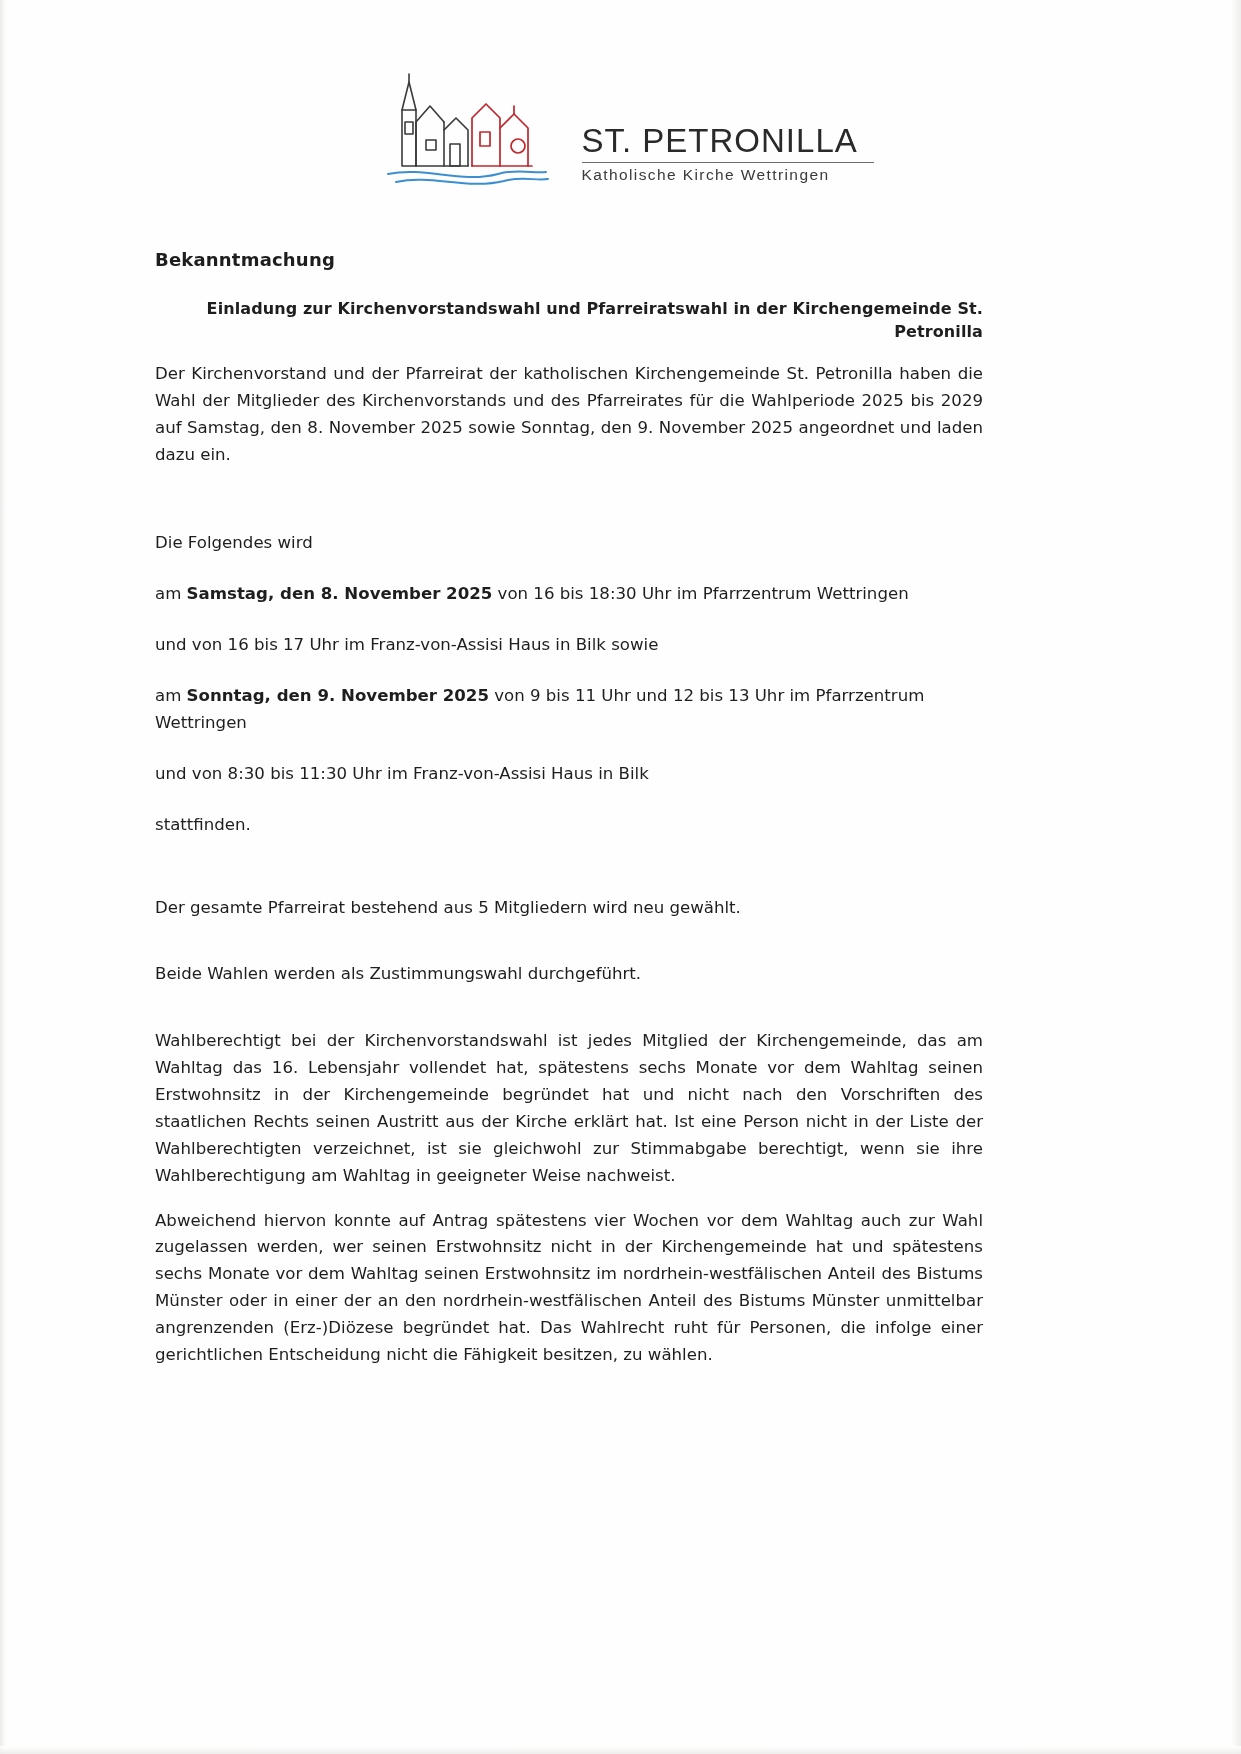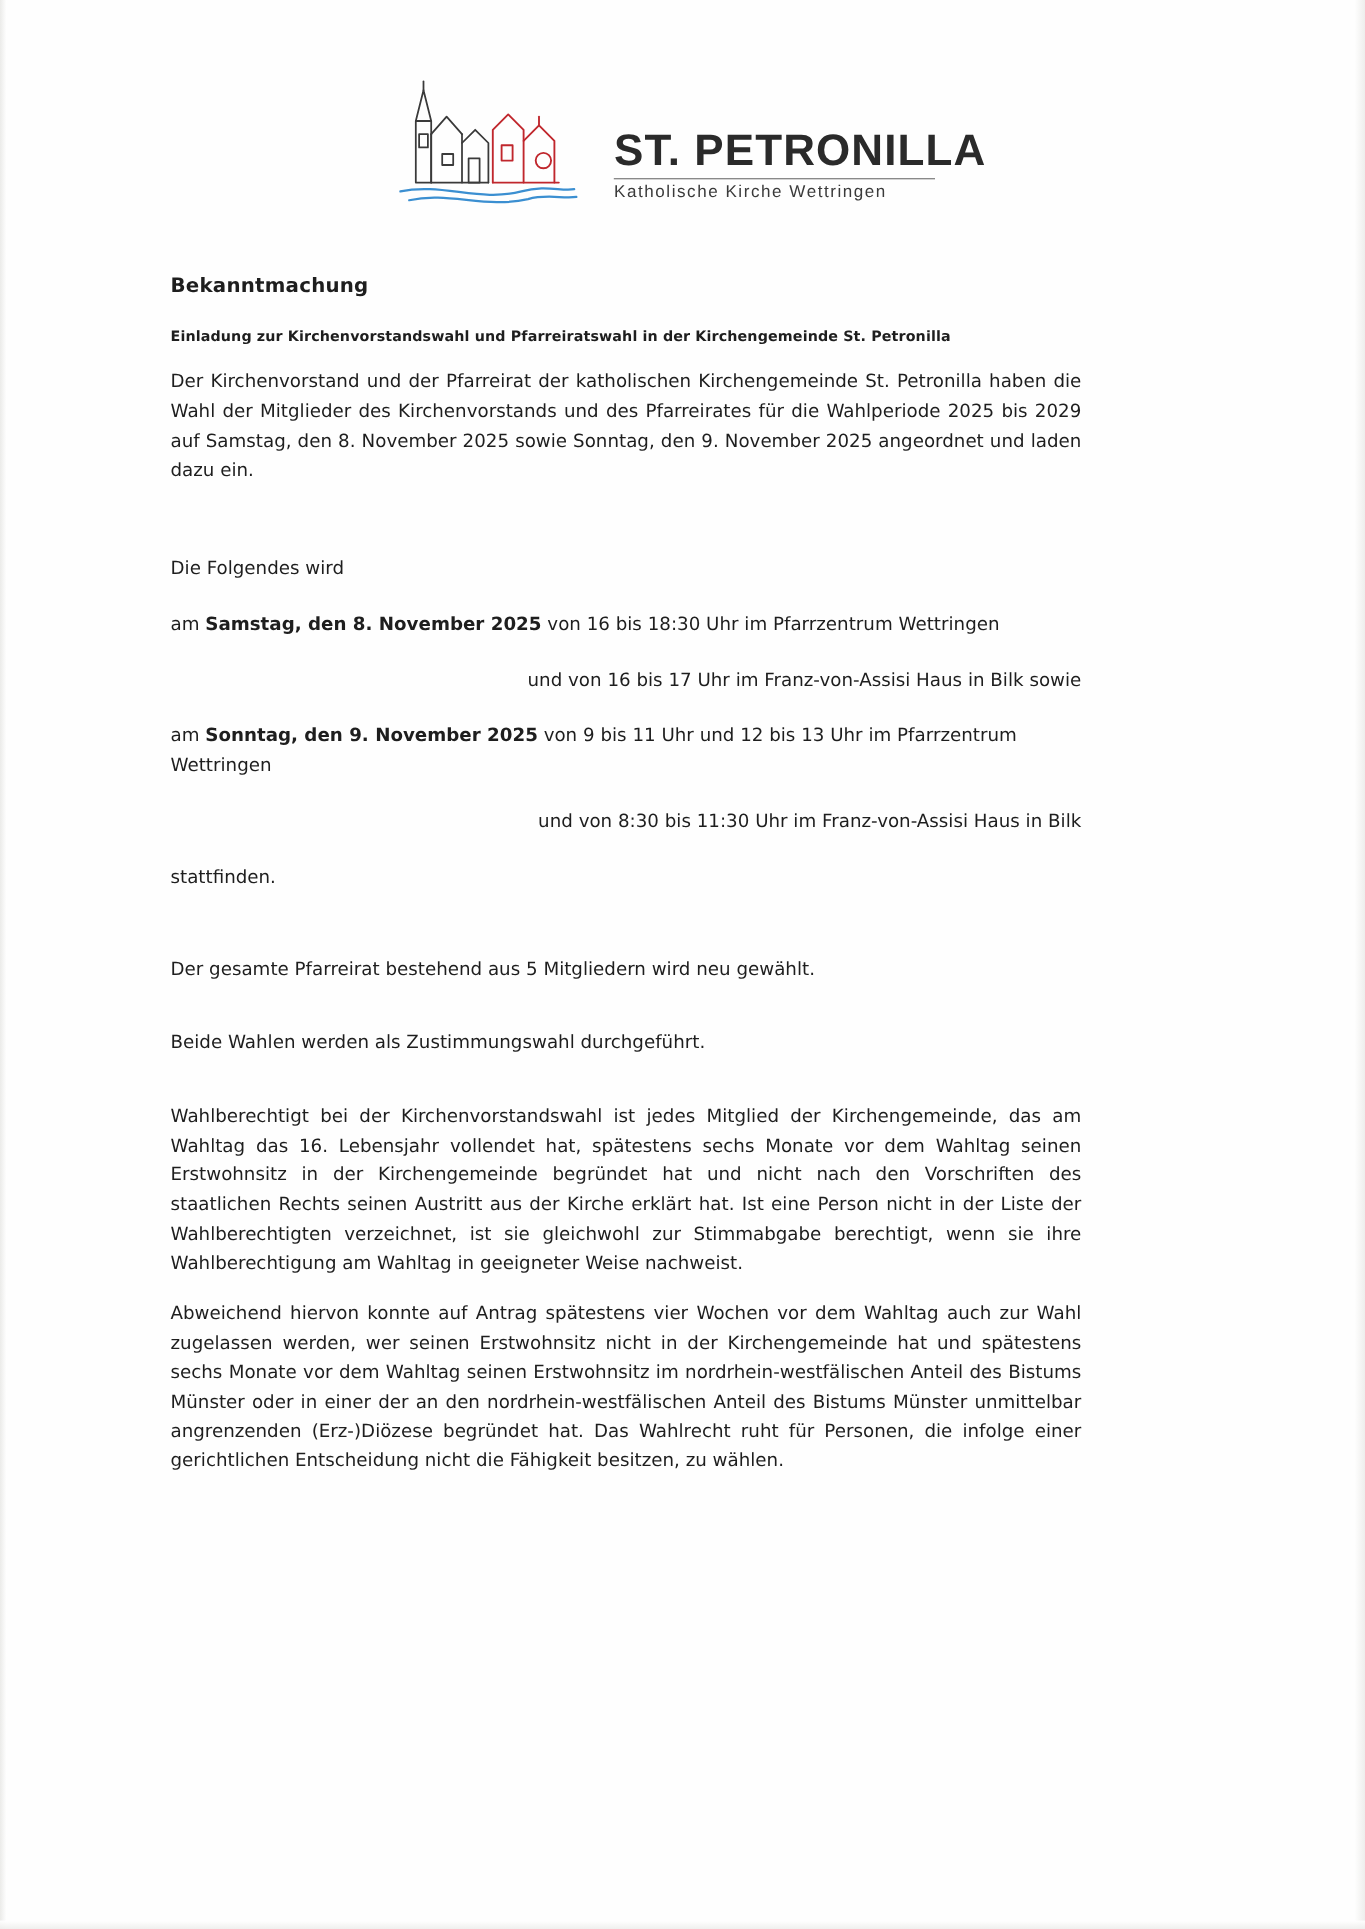--- a/index.html
+++ b/index.html
@@ -63,25 +63,25 @@
   .logo-mark {
     width: 200px;
     height: 120px;
     flex: none;
   }
   .logo-text {
     padding-bottom: 6px;
   }
   .logo-title {
     font-family: "Liberation Sans", sans-serif;
-    font-size: 40px;
+    font-size: 33px;
     letter-spacing: 1px;
     color: #2a2a2a;
     line-height: 1;
-    font-weight: 700;
+    font-weight: 400;
   }
   .logo-sub {
     font-family: "Liberation Sans", sans-serif;
     font-size: 15.5px;
     letter-spacing: 1.4px;
     color: #3a3a3a;
     margin-top: 5px;
     border-top: 1px solid #6d6d6d;
     padding-top: 3px;
     width: 292px;
@@ -98,39 +98,39 @@
     line-height: 1.62;
     color: #1e1e1e;
   }
   .notice-label {
     font-weight: bold;
     font-size: 18px;
     margin-bottom: 24px;
     letter-spacing: .2px;
   }
   h1.subject {
-    font-size: 13px;
+    font-size: 16px;
     font-weight: bold;
-    text-align: left;
+    text-align: right;
     margin: 0 0 18px 0;
     line-height: 1.4;
     letter-spacing: .1px;
   }
   p {
     margin: 0 0 18px 0;
     text-align: justify;
     text-justify: inter-word;
   }
   p.nojust { text-align: left; }
   .gap-lg { height: 38px; }
   .gap-md { height: 22px; }
   b, strong { font-weight: bold; }
   .indent-right {
     margin-left: 260px;
-    text-align: right;
+    text-align: left;
   }
   .line { margin: 0 0 24px 0; }
   .tight { margin-bottom: 14px; }
 </style>
 </head>
 <body>
 
 <div class="page">
 
   <div class="scan-edge-left"></div>

